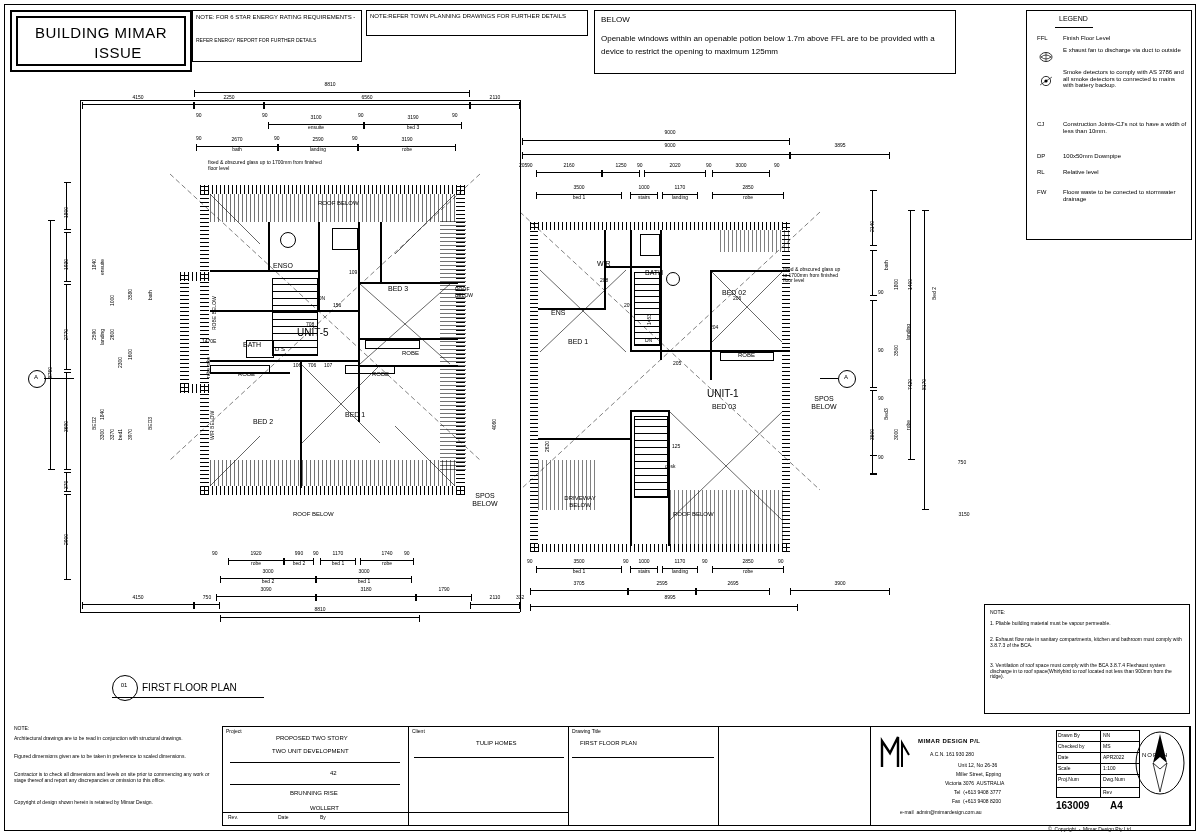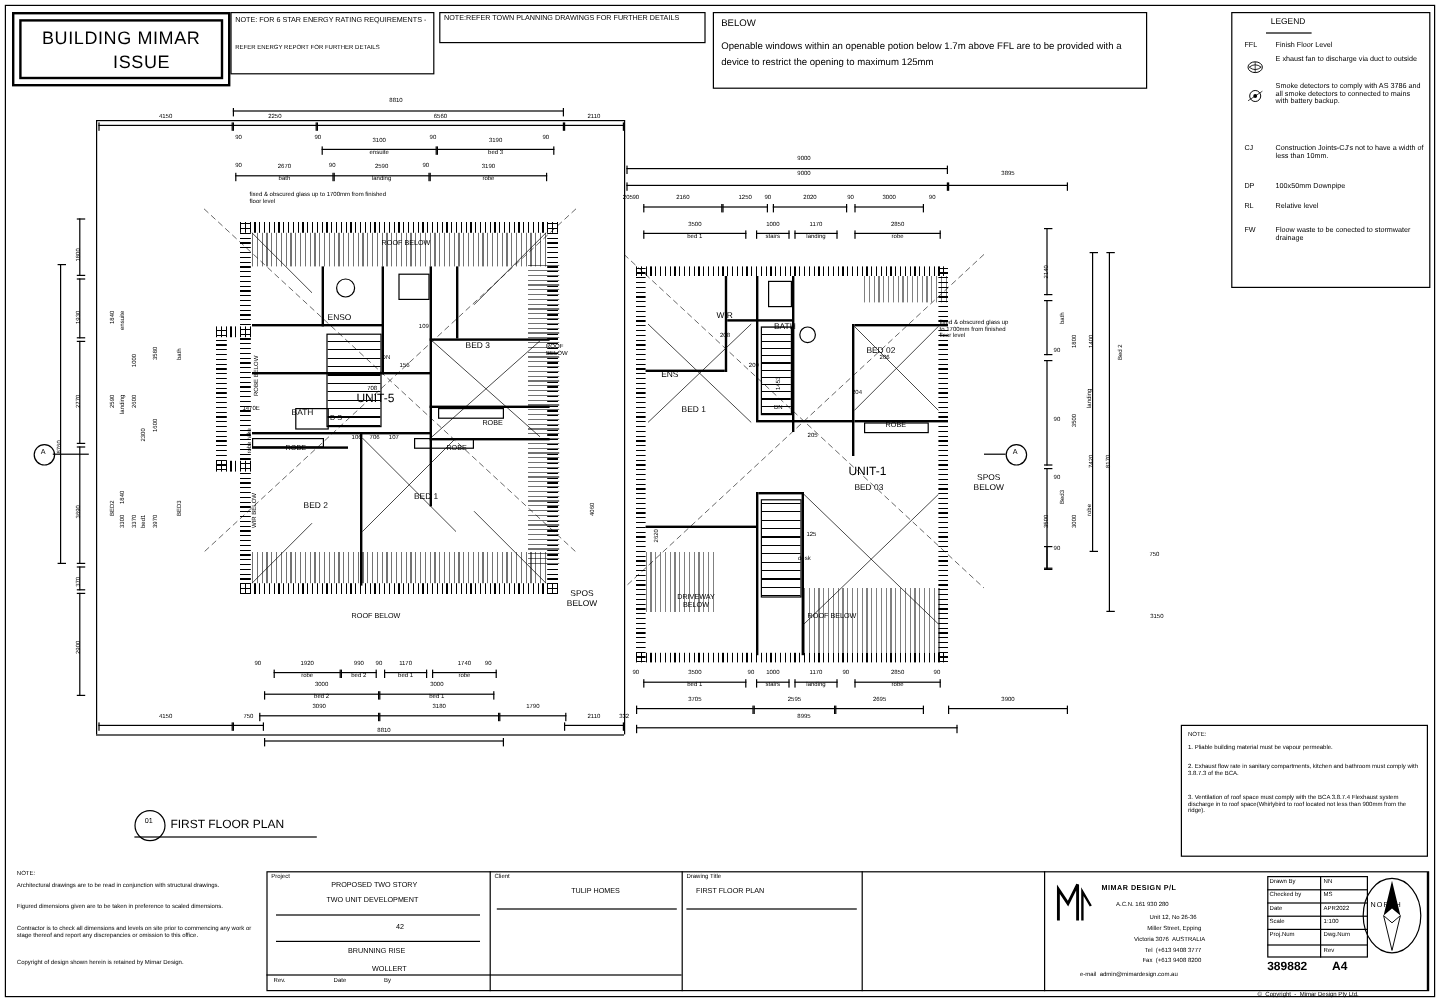--- a/index.html
+++ b/index.html
@@ -529,21 +529,21 @@
 <div class="t tiny" style="left:1058px;top:744px;">Checked by</div>
 <div class="t tiny" style="left:1103px;top:744px;">MS</div>
 <div class="t tiny" style="left:1058px;top:755px;">Date</div>
 <div class="t tiny" style="left:1103px;top:755px;">APR2022</div>
 <div class="t tiny" style="left:1058px;top:766px;">Scale</div>
 <div class="t tiny" style="left:1103px;top:766px;">1:100</div>
 <div class="t tiny" style="left:1058px;top:777px;">Proj.Num</div>
 <div class="t tiny" style="left:1103px;top:777px;">Dwg.Num</div>
 <div class="t tiny" style="left:1103px;top:790px;">Rev</div>
 
-<div class="t lg" style="left:1056px;top:800px;font-weight:bold;">389882</div>
+<div class="t lg" style="left:1056px;top:800px;font-weight:bold;">163009</div>
 <div class="t lg" style="left:1110px;top:800px;font-weight:bold;">A4</div>
 
 <div class="abs" style="left:1134px;top:730px;width:52px;height:66px;">
   <svg width="52" height="66" viewBox="0 0 52 66">
       <ellipse cx="26" cy="33" rx="24" ry="31" fill="none" stroke="#000" stroke-width="1"></ellipse>
       <path d="M26 4 L33 33 L26 27 L19 33 Z" fill="#000"></path>
       <path d="M26 62 L19 33 L26 39 L33 33 Z" fill="none" stroke="#000" stroke-width="0.8"></path>
     </svg>
 </div>
 <div class="t xs" style="left:1142px;top:752px;letter-spacing:1px;">NORTH</div>

